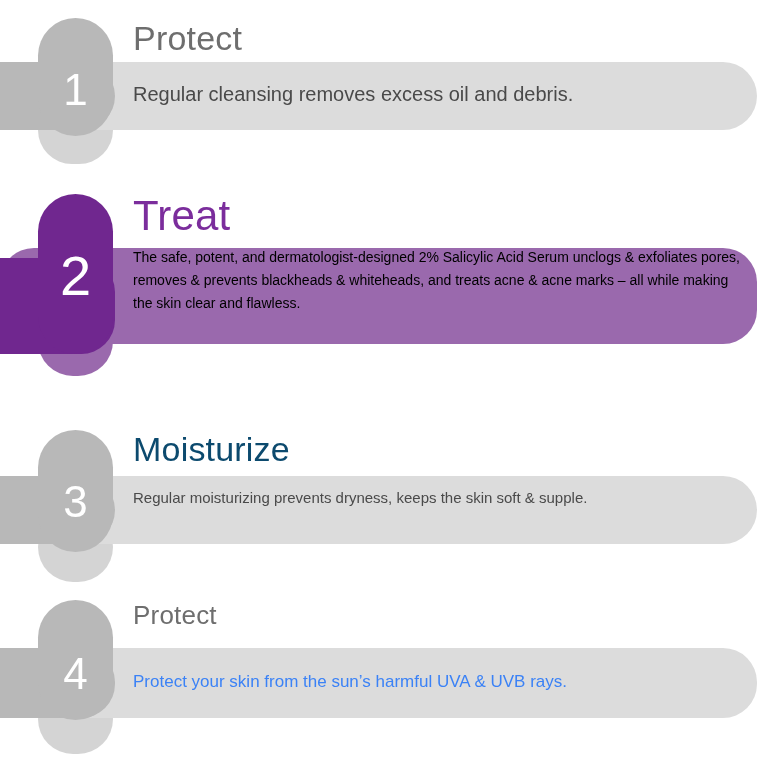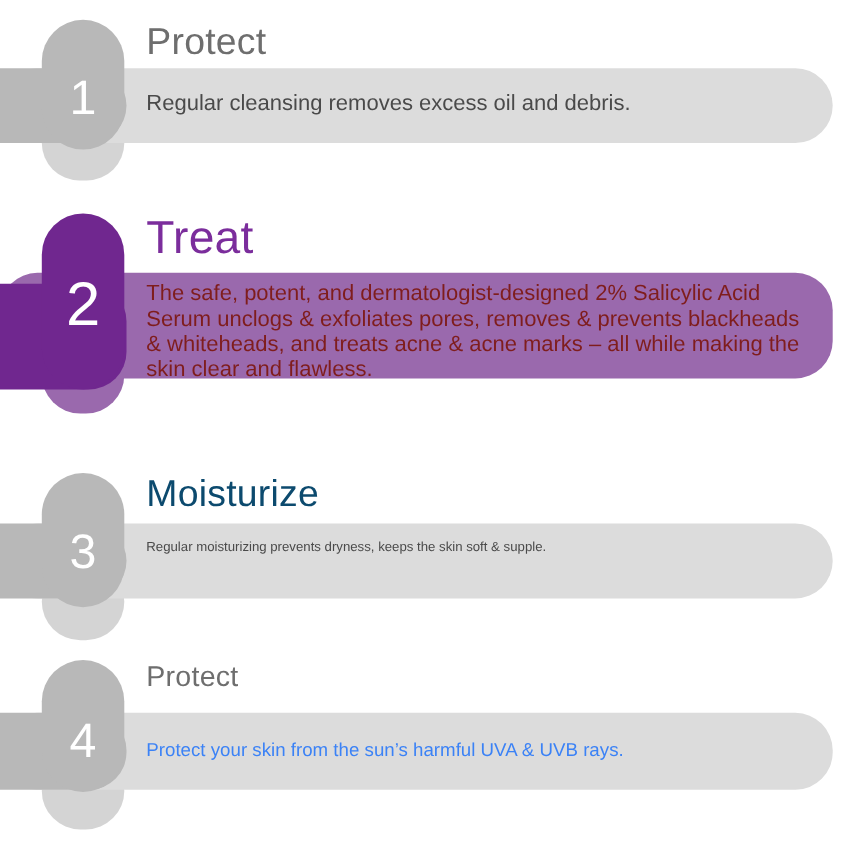--- a/index.html
+++ b/index.html
@@ -98,31 +98,31 @@
   #step-1 .step-body    { left: 133px; top: 83px; width: 600px; font-size: 20px; color: #4a4a4a; line-height: 23px; }
   #step-1 .step-number  { top: 68px; font-size: 44px; }
 
   
   #step-2 { top: 186px; height: 214px; }
   #step-2 .pill-main    { top: 8px;   height: 160px; background: #70278f; }
   #step-2 .pill-bottom  { top: 120px; height: 70px;  background: #9a69ad; }
   #step-2 .stub         { top: 72px;  height: 96px;  background: #70278f; }
   #step-2 .content-bar  { top: 62px;  height: 96px;  background: #9a69ad; }
   #step-2 .step-title   { left: 133px; top: 6px; font-size: 42px; color: #7b2d9c; }
-  #step-2 .step-body    { left: 133px; top: 70px; width: 612px; font-size: 20px; color: #7f1d1d; line-height: 23px; }
+  #step-2 .step-body    { left: 133px; top: 60px; width: 612px; font-size: 14px; color: #000000; line-height: 23px; }
   #step-2 .step-number  { top: 62px; font-size: 56px; }
 
   
   #step-3 { top: 416px; height: 180px; }
   #step-3 .pill-main    { top: 14px;  height: 122px; background: #b8b8b8; }
   #step-3 .pill-bottom  { top: 96px;  height: 70px;  background: #d4d4d4; }
   #step-3 .stub         { top: 60px;  height: 68px;  background: #b8b8b8; }
   #step-3 .content-bar  { top: 60px;  height: 68px;  background: #dcdcdc; }
   #step-3 .step-title   { left: 133px; top: 14px; font-size: 34px; color: #0c4a6e; }
-  #step-3 .step-body    { left: 133px; top: 70px; width: 580px; font-size: 12px; color: #4a4a4a; line-height: 23px; }
+  #step-3 .step-body    { left: 133px; top: 70px; width: 580px; font-size: 15px; color: #4a4a4a; line-height: 23px; }
   #step-3 .step-number  { top: 64px; font-size: 44px; }
 
   
   #step-4 { top: 590px; height: 178px; }
   #step-4 .pill-main    { top: 10px;  height: 120px; background: #b8b8b8; }
   #step-4 .pill-bottom  { top: 94px;  height: 70px;  background: #d4d4d4; }
   #step-4 .stub         { top: 58px;  height: 70px;  background: #b8b8b8; }
   #step-4 .content-bar  { top: 58px;  height: 70px;  background: #dcdcdc; }
   #step-4 .step-title   { left: 133px; top: 10px; font-size: 26px; color: #6e6e6e; }
   #step-4 .step-body    { left: 133px; top: 80px; width: 600px; font-size: 17px; color: #3b82f6; line-height: 23px; }

